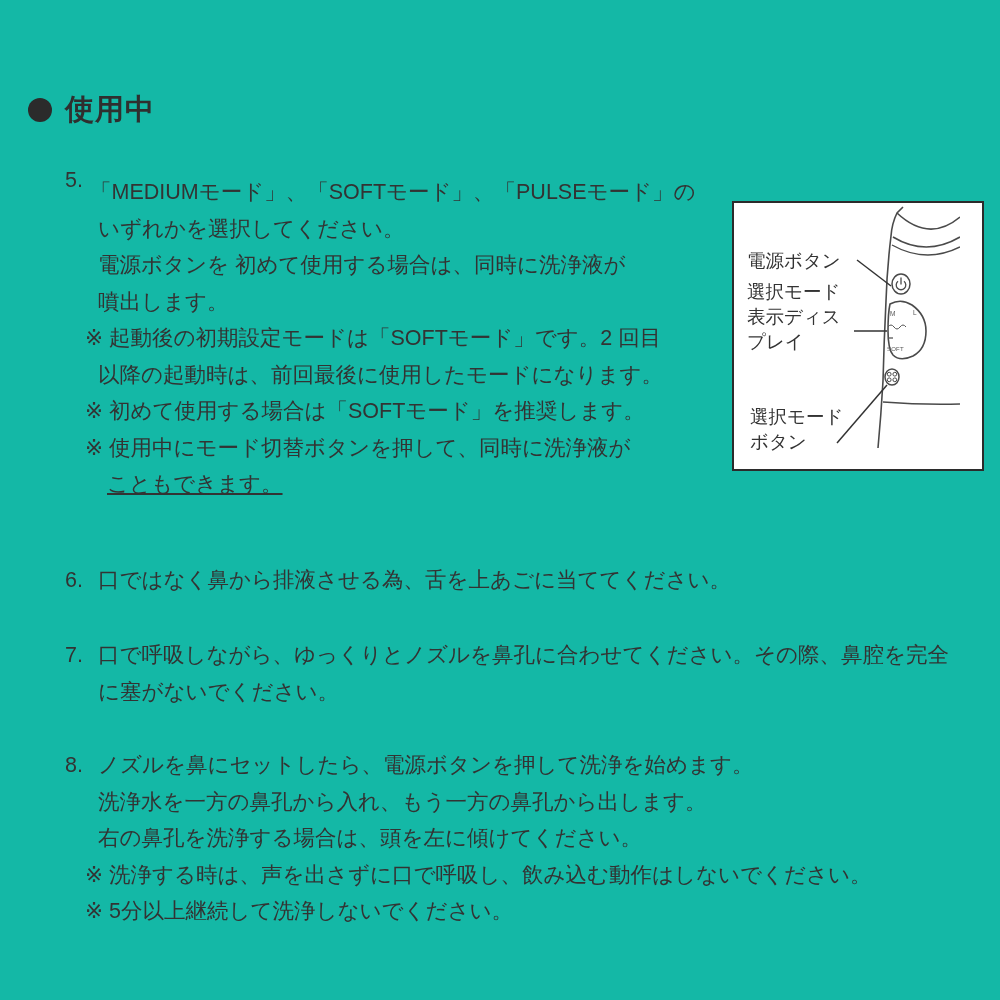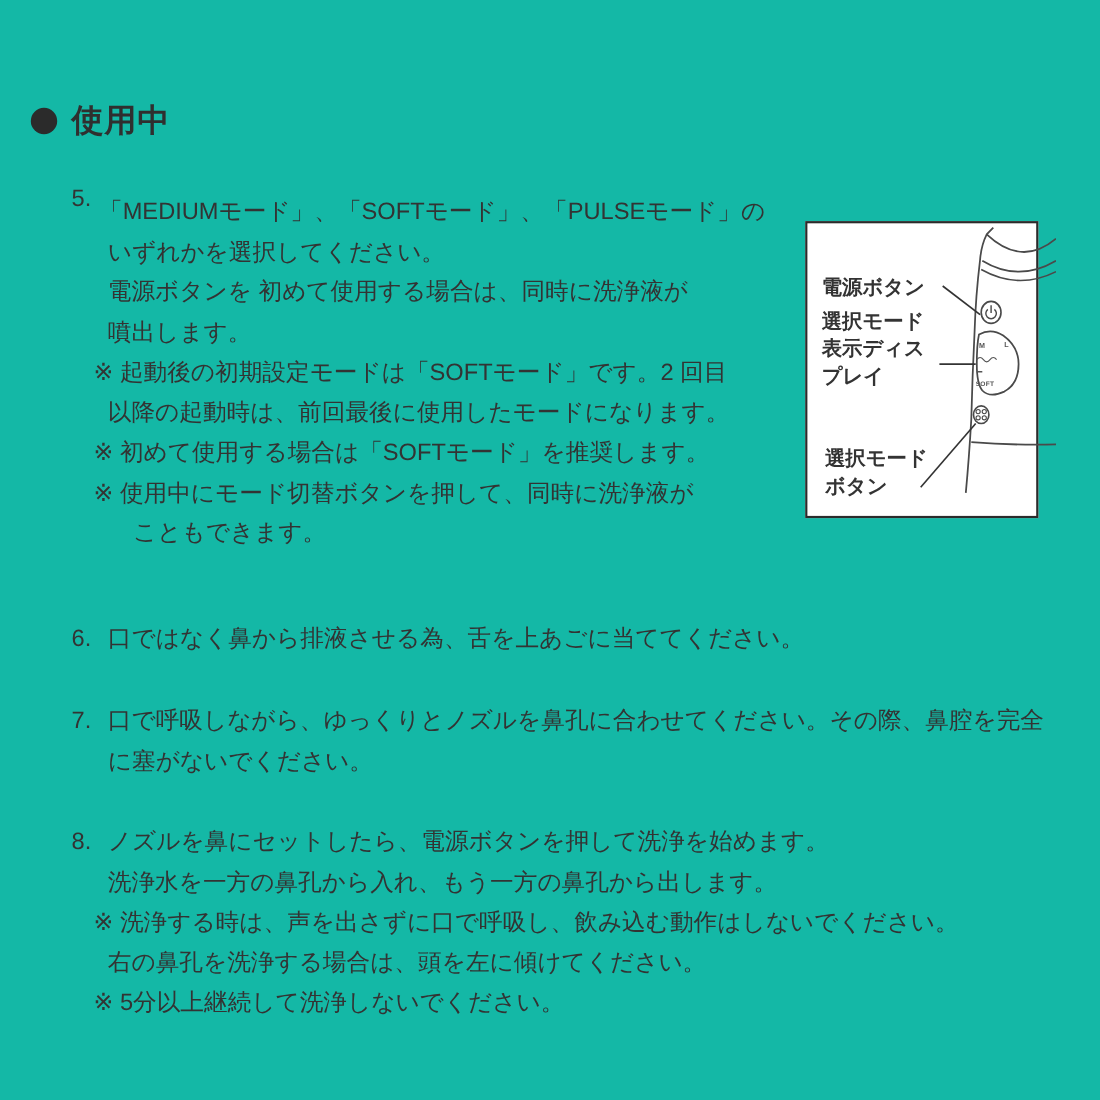--- a/index.html
+++ b/index.html
@@ -11,29 +11,29 @@
   .bullet{width:24px;height:24px;border-radius:50%;background:#2b2b2b;flex:0 0 auto;}
   .title{font-size:29px;font-weight:600;color:#2f2f2f;letter-spacing:1px;}
 
   
   .step{position:absolute;left:65px;font-size:21.5px;line-height:36.5px;color:#333;}
   .step .num{position:absolute;left:0;top:0;}
   .step .lines{margin-left:33px;}
   .line{white-space:nowrap;}
   .line.bracket{margin-left:-8px;margin-top:12px;}
   .line.note{margin-left:-13px;}
-  .line.cont{margin-left:23px;}
+  .line.cont{margin-left:9px;text-decoration:underline;}
 
   .step-5{top:162px;}
   .step-6{top:562px;}
   .step-7{top:637px;}
   .step-8{top:747px;}
 
   
-  .diagram{position:absolute;left:732px;top:201px;width:212px;height:270px;border:2px solid #2b2b2b;box-sizing:border-box;background:#fff;font-weight:bold;}
+  .diagram{position:absolute;left:732px;top:201px;width:252px;height:270px;border:2px solid #2b2b2b;box-sizing:border-box;background:#fff;}
   .diagram svg{position:absolute;left:0;top:0;}
   .d-label{position:absolute;font-size:18.5px;line-height:25px;color:#333;white-space:nowrap;}
   .d-label.power{left:13px;top:45px;}
   .d-label.display{left:13px;top:76px;}
   .d-label.mode{left:16px;top:201px;}
 </style>
 </head>
 <body>
 
 <div class="page">
@@ -71,22 +71,22 @@
       <div class="line">口で呼吸しながら、ゆっくりとノズルを鼻孔に合わせてください。その際、鼻腔を完全</div>
       <div class="line">に塞がないでください。</div>
     </div>
   </div>
 
   <div class="step step-8">
     <span class="num">8.</span>
     <div class="lines">
       <div class="line">ノズルを鼻にセットしたら、電源ボタンを押して洗浄を始めます。</div>
       <div class="line">洗浄水を一方の鼻孔から入れ、もう一方の鼻孔から出します。</div>
+      <div class="line">右の鼻孔を洗浄する場合は、頭を左に傾けてください。</div>
       <div class="line note">※ 洗浄する時は、声を出さずに口で呼吸し、飲み込む動作はしないでください。</div>
-      <div class="line">右の鼻孔を洗浄する場合は、頭を左に傾けてください。</div>
       <div class="line note">※ 5分以上継続して洗浄しないでください。</div>
     </div>
   </div>
 
   <div class="diagram">
     <svg viewBox="0 0 226 268" width="226" height="268">
 
       <path d="M169,4 L163,10 Q158,20 157,33 Q153,66 152,98 Q150,138 149,178 Q147,213 144,245" fill="none" stroke="#4a4a4a" stroke-width="1.6"></path>
 
       <path d="M163,10 Q195,40 226,14" fill="none" stroke="#4a4a4a" stroke-width="1.6"></path>

